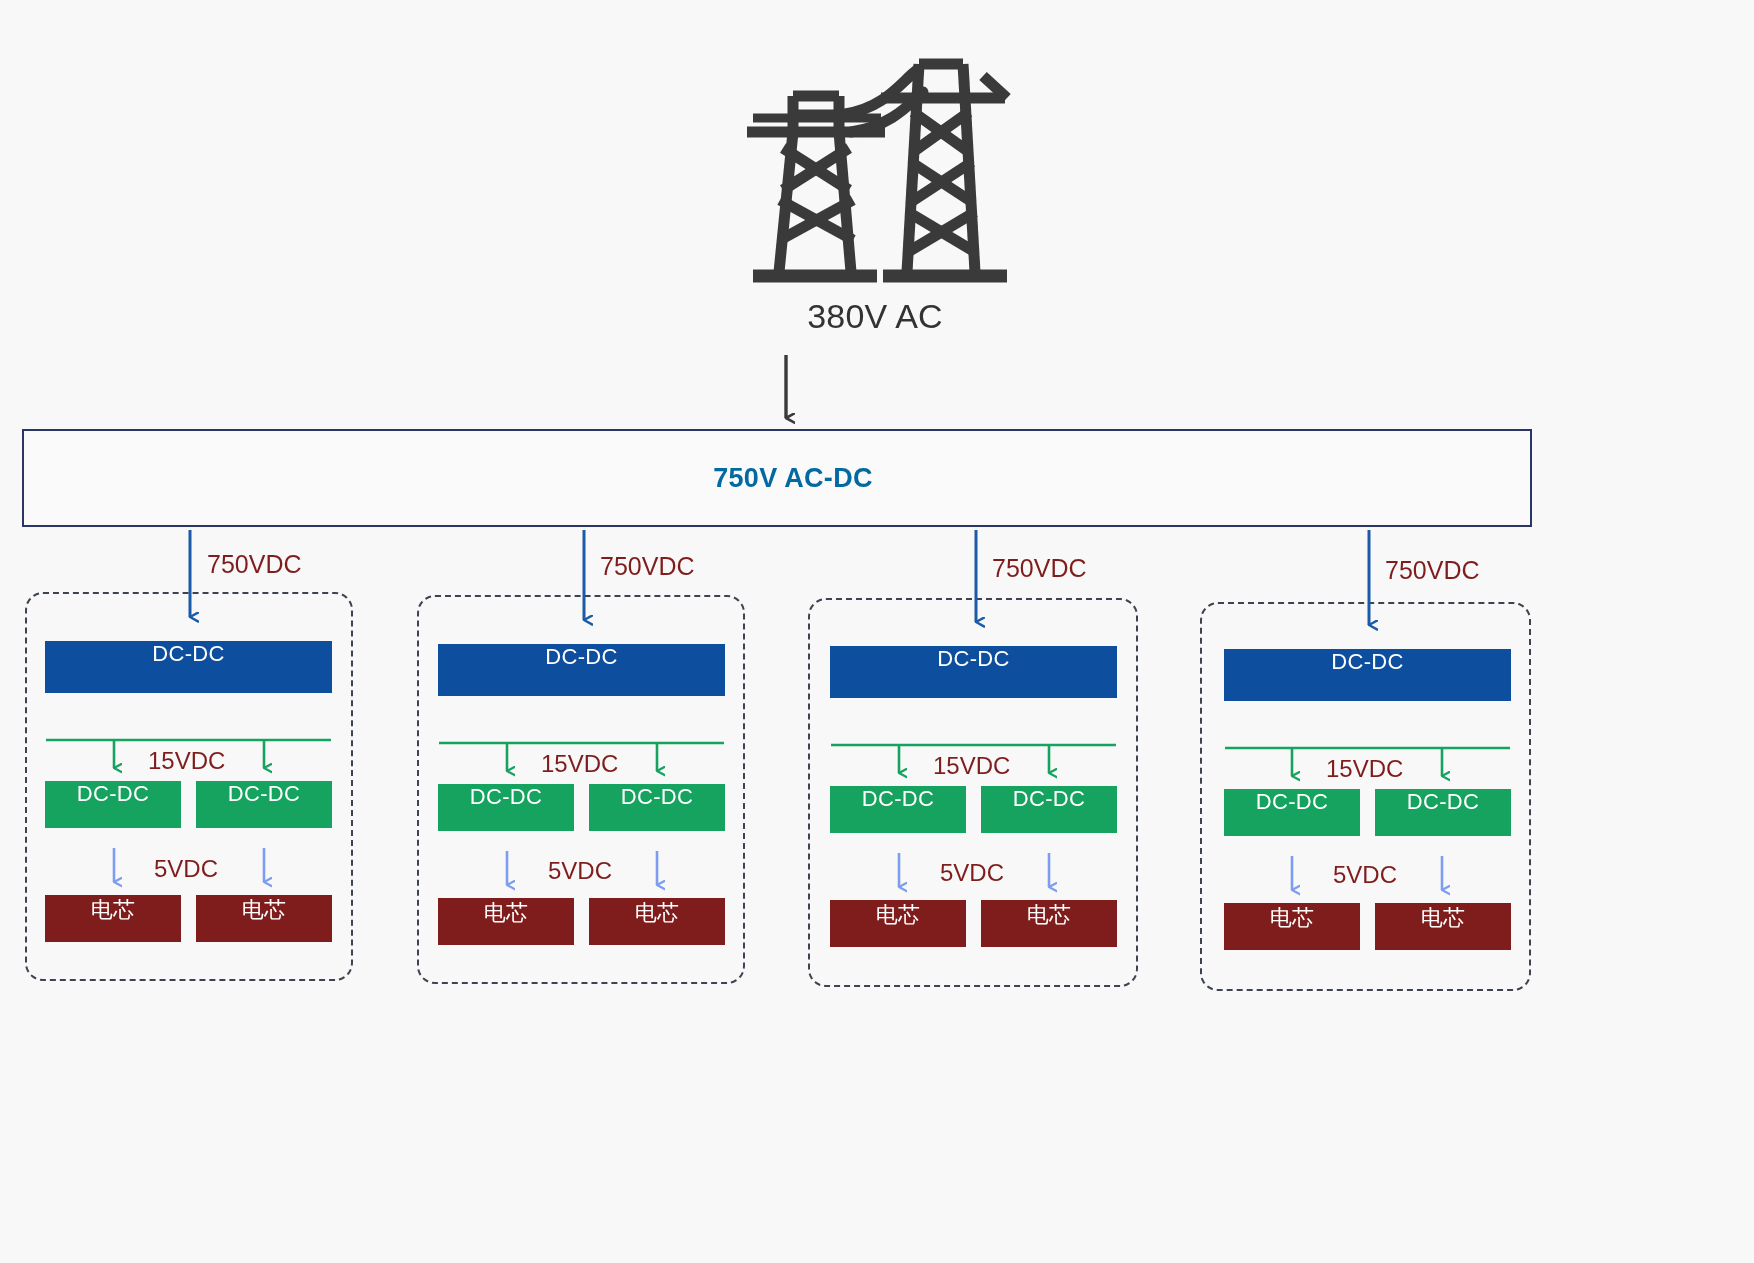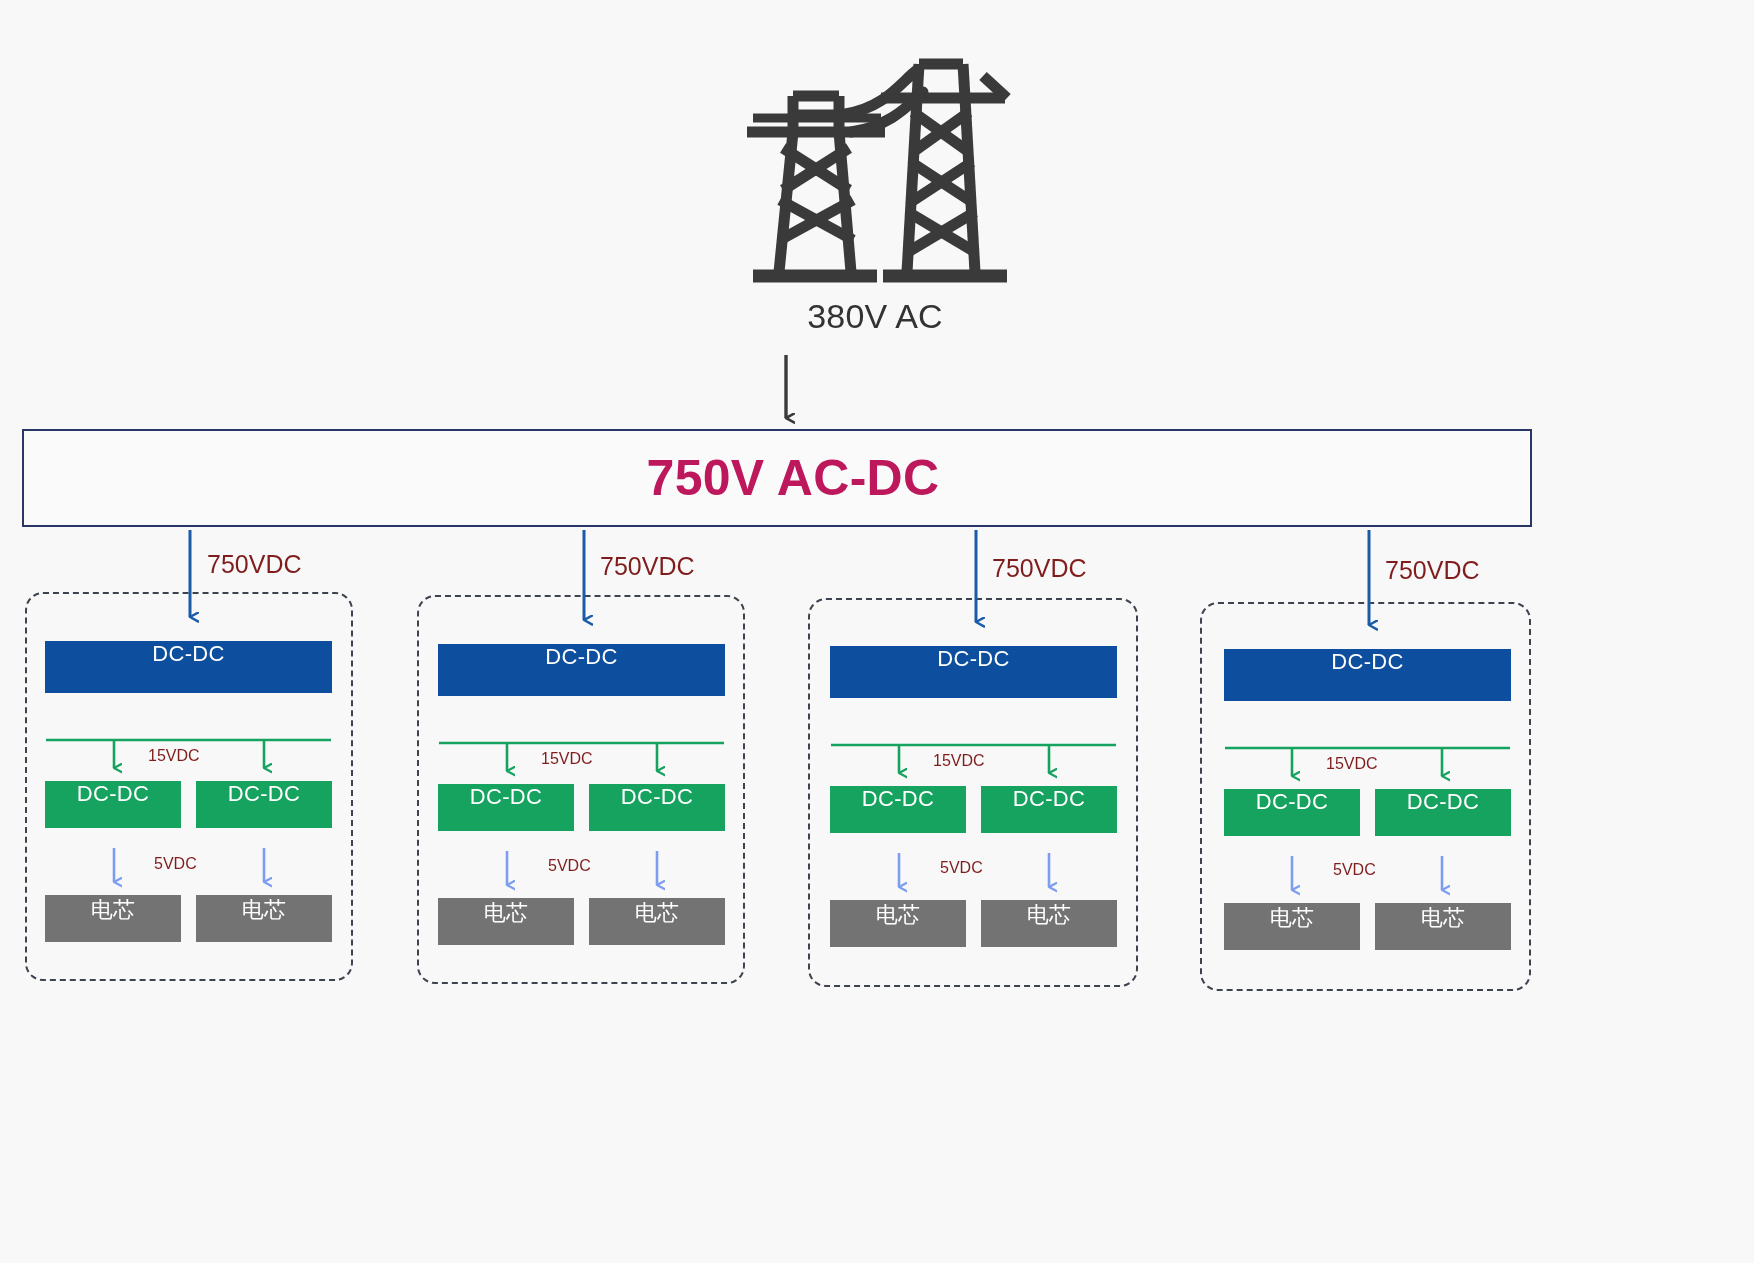--- a/index.html
+++ b/index.html
@@ -21,44 +21,44 @@
     position:absolute;left:655px;top:297px;width:440px;
     text-align:center;font-size:34px;color:#333;letter-spacing:.2px;
   }
 
   
   .main-box{
     position:absolute;left:22px;top:429px;width:1510px;height:98px;
     border:2.2px solid #2a3666;background:#fafafa;box-sizing:border-box;
     display:flex;align-items:center;justify-content:center;
   }
-  .main-box-label{font-size:50px;font-weight:700;color:#be185d;letter-spacing:.3px;margin-left:32px;}
+  .main-box-label{font-size:27px;font-weight:700;color:#0369a1;letter-spacing:.3px;margin-left:32px;}
 
   
   #overlay{position:absolute;left:0;top:0;width:1754px;height:1263px;pointer-events:none;}
 
   
   .group{position:absolute;box-sizing:border-box;
     border:2.6px dashed #3d434f;border-radius:18px;}
 
   
   .blk{
     position:absolute;box-sizing:border-box;
     display:flex;align-items:flex-start;justify-content:center;
     color:#ffffff;font-size:22px;letter-spacing:.3px;
   }
   .blk.lvl1{background:#0d4f9e;font-size:22px;}
   .blk.lvl2{background:#15a35f;font-size:22px;}
-  .blk.cell{background:#737373;font-size:22px;}
+  .blk.cell{background:#7f1d1d;font-size:22px;}
 
   
   .vlabel{
     position:absolute;font-size:25px;color:#7f1d1d;white-space:nowrap;
   }
-  .vlabel.small{font-size:16px;}
+  .vlabel.small{font-size:24px;}
 </style>
 </head>
 <body>
 
 <div id="canvas">
 
   <div class="tower-wrap">
     <svg width="280" height="250" viewBox="0 0 280 250" fill="none">
       <g stroke="#3a3a3a" stroke-width="11" stroke-linecap="butt" fill="none">
 

